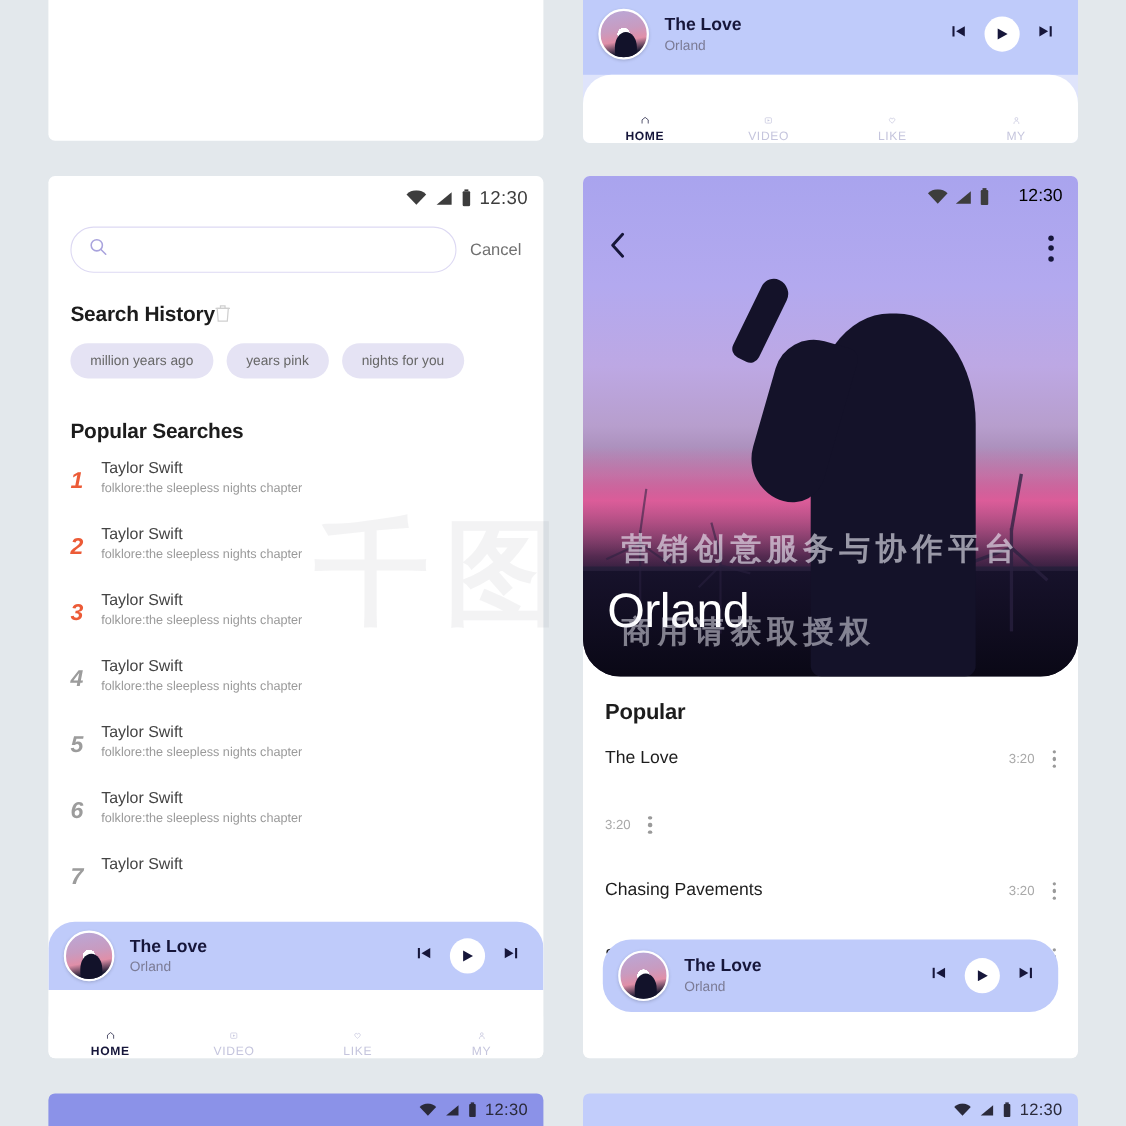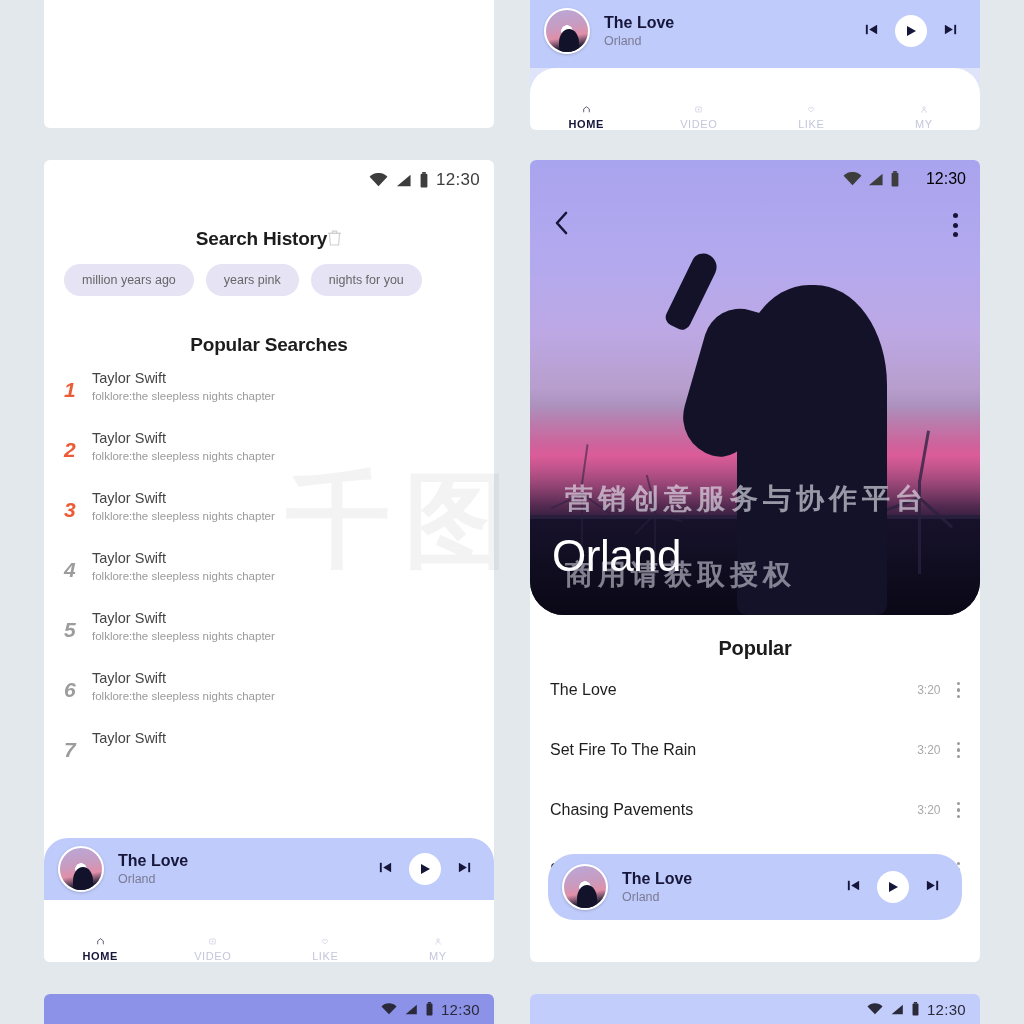--- a/index.html
+++ b/index.html
@@ -65,21 +65,21 @@
   .searchbox input::placeholder { color: #bdbdbd; }
   .cancel {
     font-size: 15px;
     color: #707070;
     white-space: nowrap;
   }
 
   .sec-head {
     display: flex;
     align-items: center;
-    justify-content: center;
+    justify-content: flex-start;
     padding: 28px 20px 0 20px;
   }
   .sec-title {
     font-size: 19px;
     font-weight: bold;
     color: #1c1c1c;
     letter-spacing: -.2px;
   }
   .chips {
     display: flex;
@@ -337,20 +337,32 @@
       <svg class="sb-ico" width="17" height="15" viewBox="0 0 18 15">
           <path d="M16.5 1.5 L16.5 13.5 L2 13.5 Z" fill="#3d3d3d"></path>
         </svg>
       <svg class="sb-ico" width="10" height="16" viewBox="0 0 10 16">
           <rect x="3.2" y="0" width="3.6" height="1.8" fill="#3d3d3d"></rect>
           <rect x="1.6" y="1.8" width="6.8" height="13.6" rx="1" fill="#3d3d3d"></rect>
         </svg>
       <span class="time">12:30</span>
     </div>
 
+    <div class="searchrow">
+      <div class="searchbox">
+        <span class="si">
+          <svg width="17" height="17" viewBox="0 0 18 18">
+              <circle cx="7.4" cy="7.4" r="5.4" fill="none" stroke="#a9a3dd" stroke-width="1.5"></circle>
+              <line x1="11.4" y1="11.4" x2="16" y2="16" stroke="#a9a3dd" stroke-width="1.5" stroke-linecap="round"></line>
+            </svg>
+        </span>
+        <input type="text" value="" style="">
+      </div>
+      <span class="cancel">Cancel</span>
+    </div>
 
     <div class="sec-head">
       <span class="sec-title">Search History</span>
       <span>
         <svg width="15" height="17" viewBox="0 0 16 18">
             <path d="M2.6 4.6 L13.4 4.6 L12.4 17 L3.6 17 Z" fill="none" stroke="#cfcfcf" stroke-width="1.2"></path>
             <line x1="1" y1="4.6" x2="15" y2="4.6" stroke="#cfcfcf" stroke-width="1.2"></line>
             <path d="M5.8 4.6 L5.8 2.2 L10.2 2.2 L10.2 4.6" fill="none" stroke="#cfcfcf" stroke-width="1.2"></path>
           </svg>
       </span>
@@ -540,21 +552,20 @@
       <div class="trackrow">
         <span class="trackname">The Love</span>
         <span class="trackdur">3:20</span>
         <span class="dots3">
             <i></i>
             <i></i>
             <i></i>
           </span>
       </div>
       <div class="trackrow">
-        <span class="trackname">Set Fire To The Rain</span>
         <span class="trackdur">3:20</span>
         <span class="dots3">
             <i></i>
             <i></i>
             <i></i>
           </span>
       </div>
       <div class="trackrow">
         <span class="trackname">Chasing Pavements</span>
         <span class="trackdur">3:20</span>

